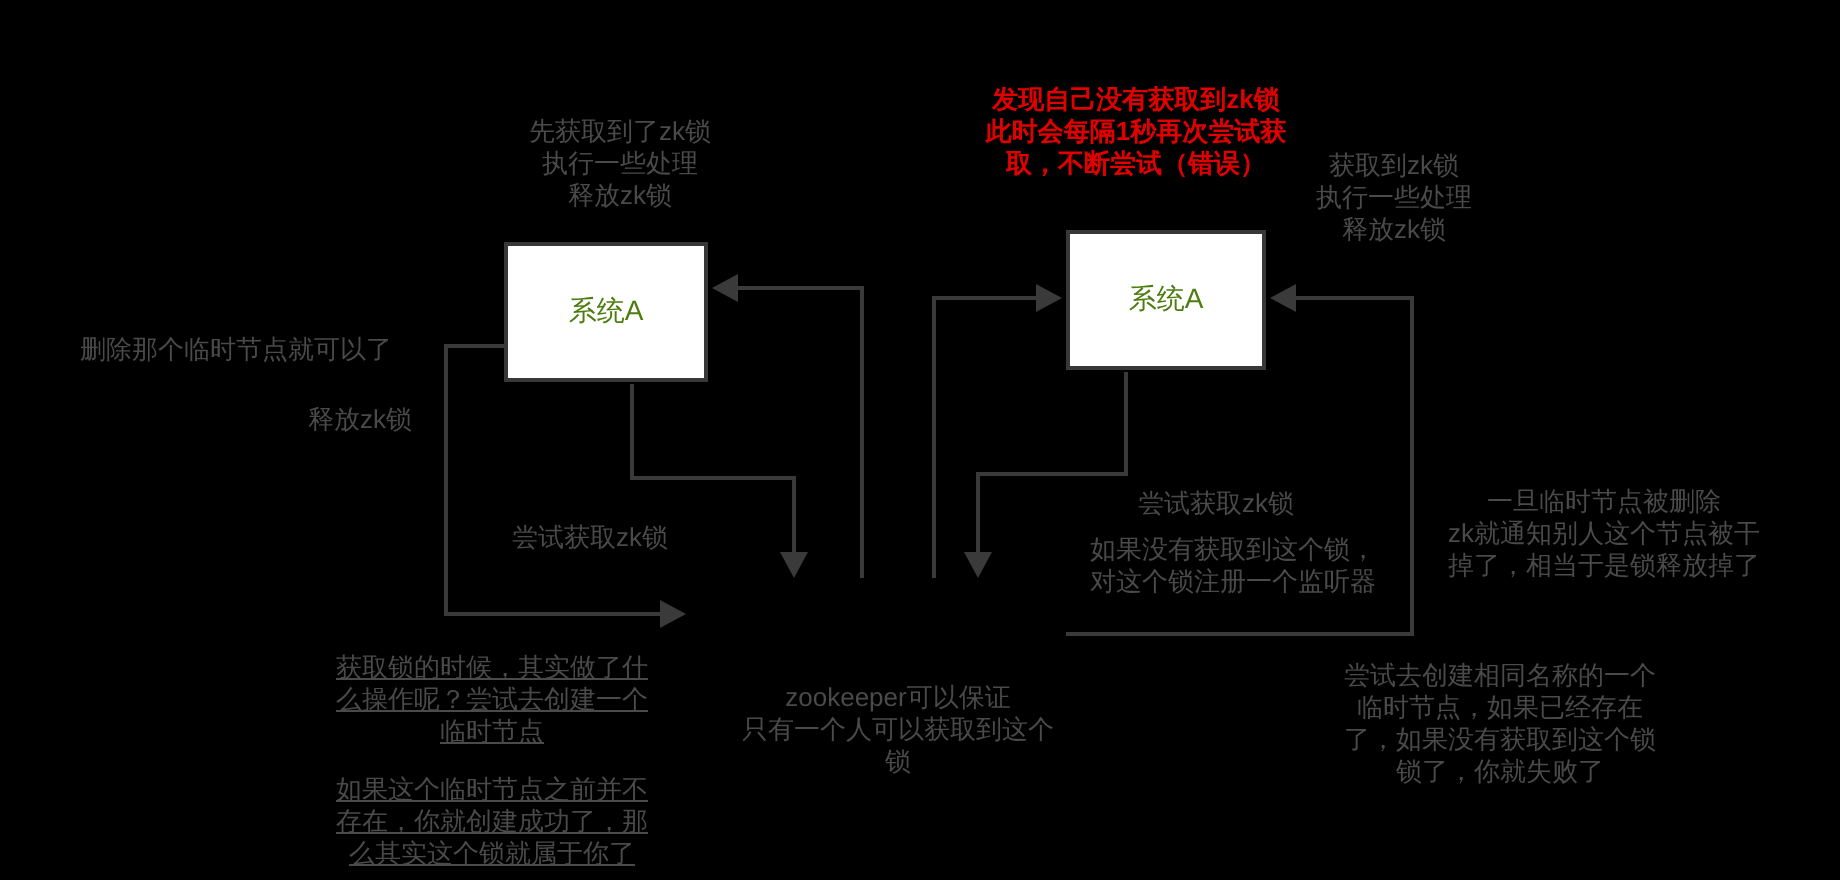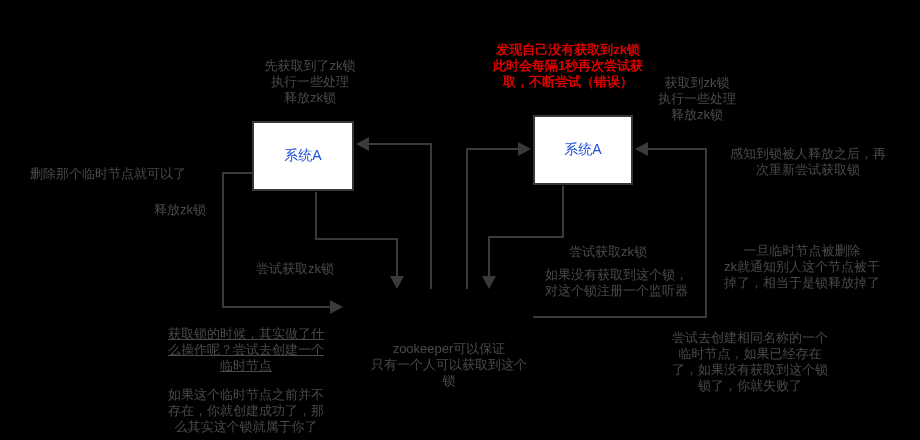--- a/index.html
+++ b/index.html
@@ -3,21 +3,21 @@
 <meta charset="utf-8">
 <style>
   html,body{margin:0;padding:0;background:#000;}
   #canvas{
     position:relative;width:920px;height:440px;background:#000;overflow:hidden;
     font-family:"Liberation Sans","DejaVu Sans",sans-serif;
   }
   .node{
     position:absolute;background:#fff;border:2px solid #383838;
     display:flex;align-items:center;justify-content:center;
-    color:#1d4ed8;font-size:14px;
+    color:#4d7c0f;font-size:14px;
   }
   .node-a1{left:252px;top:121px;width:98px;height:66px;}
   .node-a2{left:533px;top:115px;width:96px;height:66px;}
   .node-zk{left:343px;top:289px;width:186px;height:36px;font-size:15px;color:#3d3d3d;}
   .line{position:absolute;background:#3a3a3a;}
   .l1a{left:222px;top:172px;width:32px;height:2px;}
   .l1b{left:222px;top:172px;width:2px;height:136px;}
   .l1c{left:222px;top:306px;width:110px;height:2px;}
   .l2a{left:315px;top:192px;width:2px;height:48px;}
   .l2b{left:315px;top:238px;width:83px;height:2px;}
@@ -43,28 +43,28 @@
   .h5{left:482px;top:276px;}
   .h6{left:635px;top:142px;}
   .note{
     position:absolute;color:#4a4a4a;font-size:13px;line-height:16px;
     white-space:pre-line;text-align:center;
   }
   .t0{left:240px;top:58px;width:140px;}
   .t1{left:478px;top:42px;width:180px;color:#e00000;font-weight:bold;}
   .t2{left:637px;top:75px;width:120px;}
   .t3{left:720px;top:146px;width:176px;}
-  .t4{left:30px;top:167px;width:176px;text-align:left;font-family:Liberation Mono, monospace;}
+  .t4{left:30px;top:167px;width:176px;text-align:center;}
   .t5{left:30px;top:202px;width:176px;text-align:right;}
   .t6{left:256px;top:261px;text-align:left;}
   .t7{left:569px;top:244px;text-align:left;}
   .t8{left:545px;top:267px;text-align:left;}
   .t9{left:718px;top:243px;width:168px;}
   .t10{left:162px;top:326px;width:168px;text-decoration:underline;}
-  .t11{left:162px;top:387px;width:168px;}
+  .t11{left:162px;top:387px;width:168px;text-decoration:underline;}
   .t12{left:366px;top:341px;width:166px;}
   .t13{left:666px;top:330px;width:168px;}
   .t14{left:666px;top:409px;width:168px;}
 </style>
 </head>
 <body>
 
 <div id="canvas">
 
   <div class="line l1a"></div>
@@ -104,22 +104,20 @@
 
   <div class="note t0">先获取到了zk锁
 执行一些处理
 释放zk锁</div>
   <div class="note t1">发现自己没有获取到zk锁
 此时会每隔1秒再次尝试获
 取，不断尝试（错误）</div>
   <div class="note t2">获取到zk锁
 执行一些处理
 释放zk锁</div>
-  <div class="note t3">感知到锁被人释放之后，再
-次重新尝试获取锁</div>
   <div class="note t4">删除那个临时节点就可以了</div>
   <div class="note t5">释放zk锁</div>
   <div class="note t6">尝试获取zk锁</div>
   <div class="note t7">尝试获取zk锁</div>
   <div class="note t8">如果没有获取到这个锁，
 对这个锁注册一个监听器</div>
   <div class="note t9">一旦临时节点被删除
 zk就通知别人这个节点被干
 掉了，相当于是锁释放掉了</div>
   <div class="note t10">获取锁的时候，其实做了什

